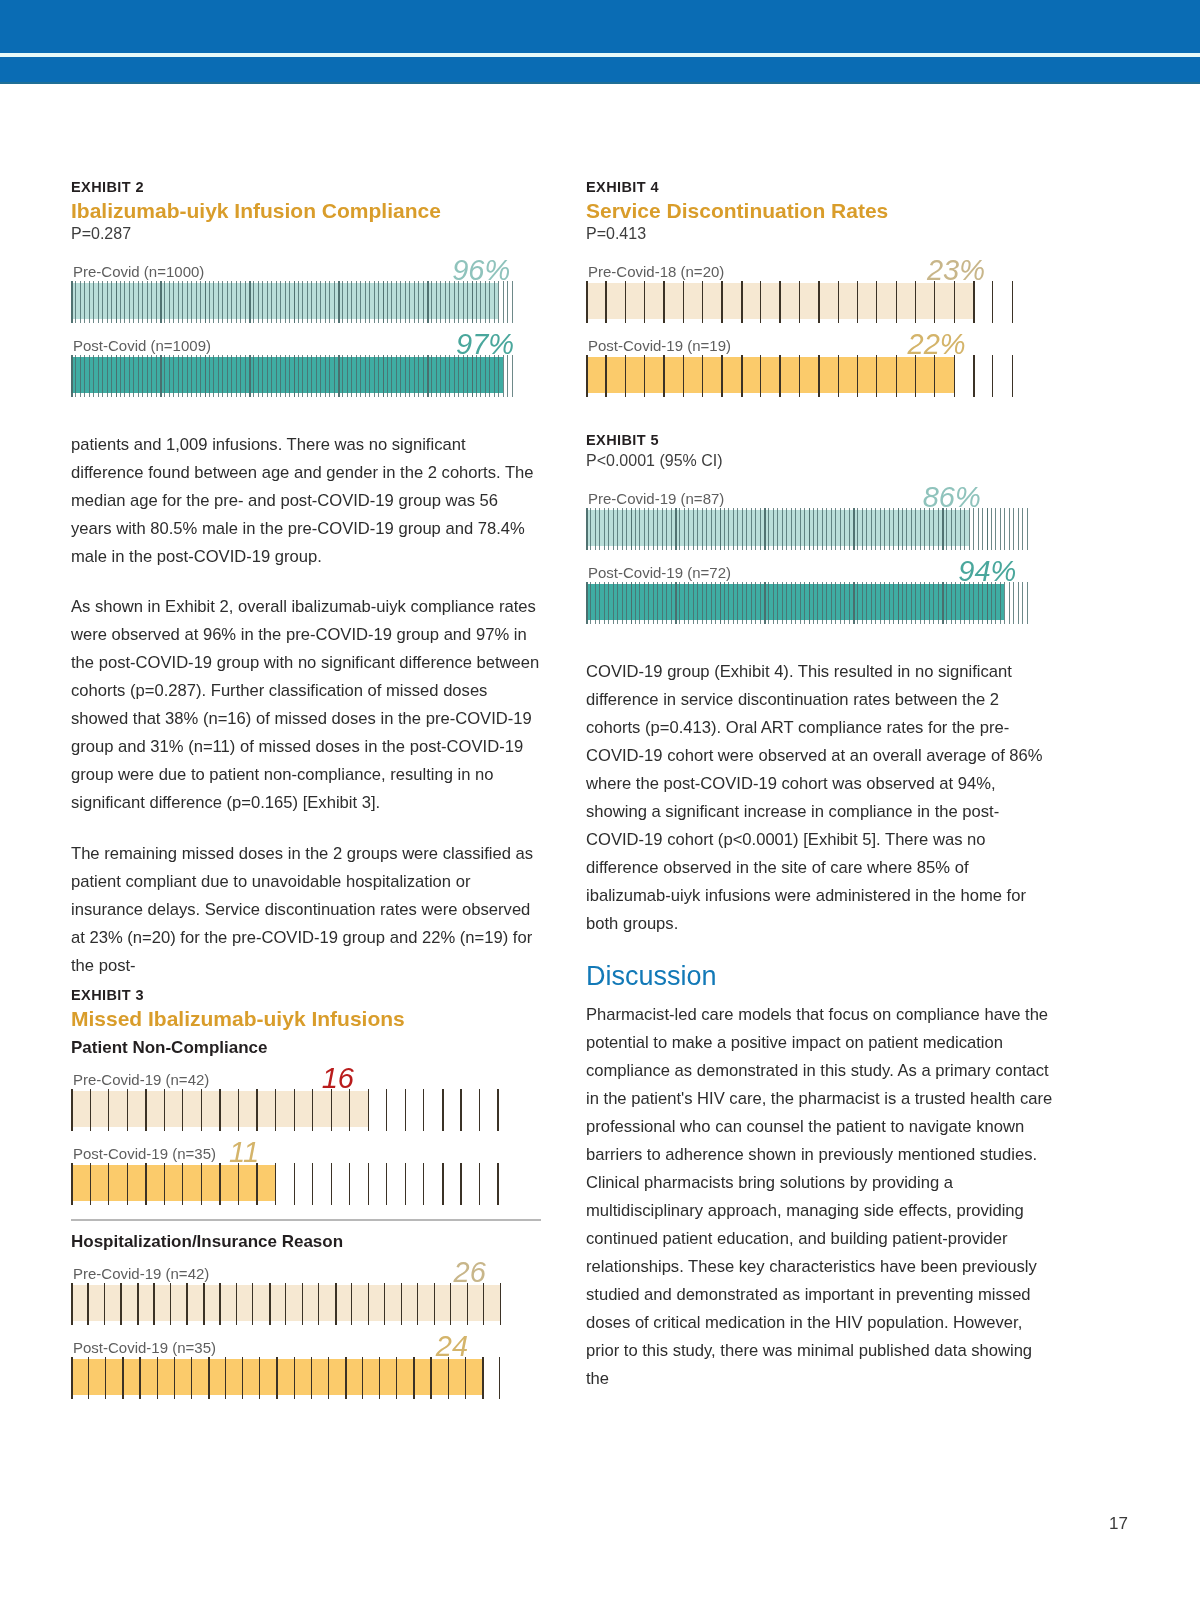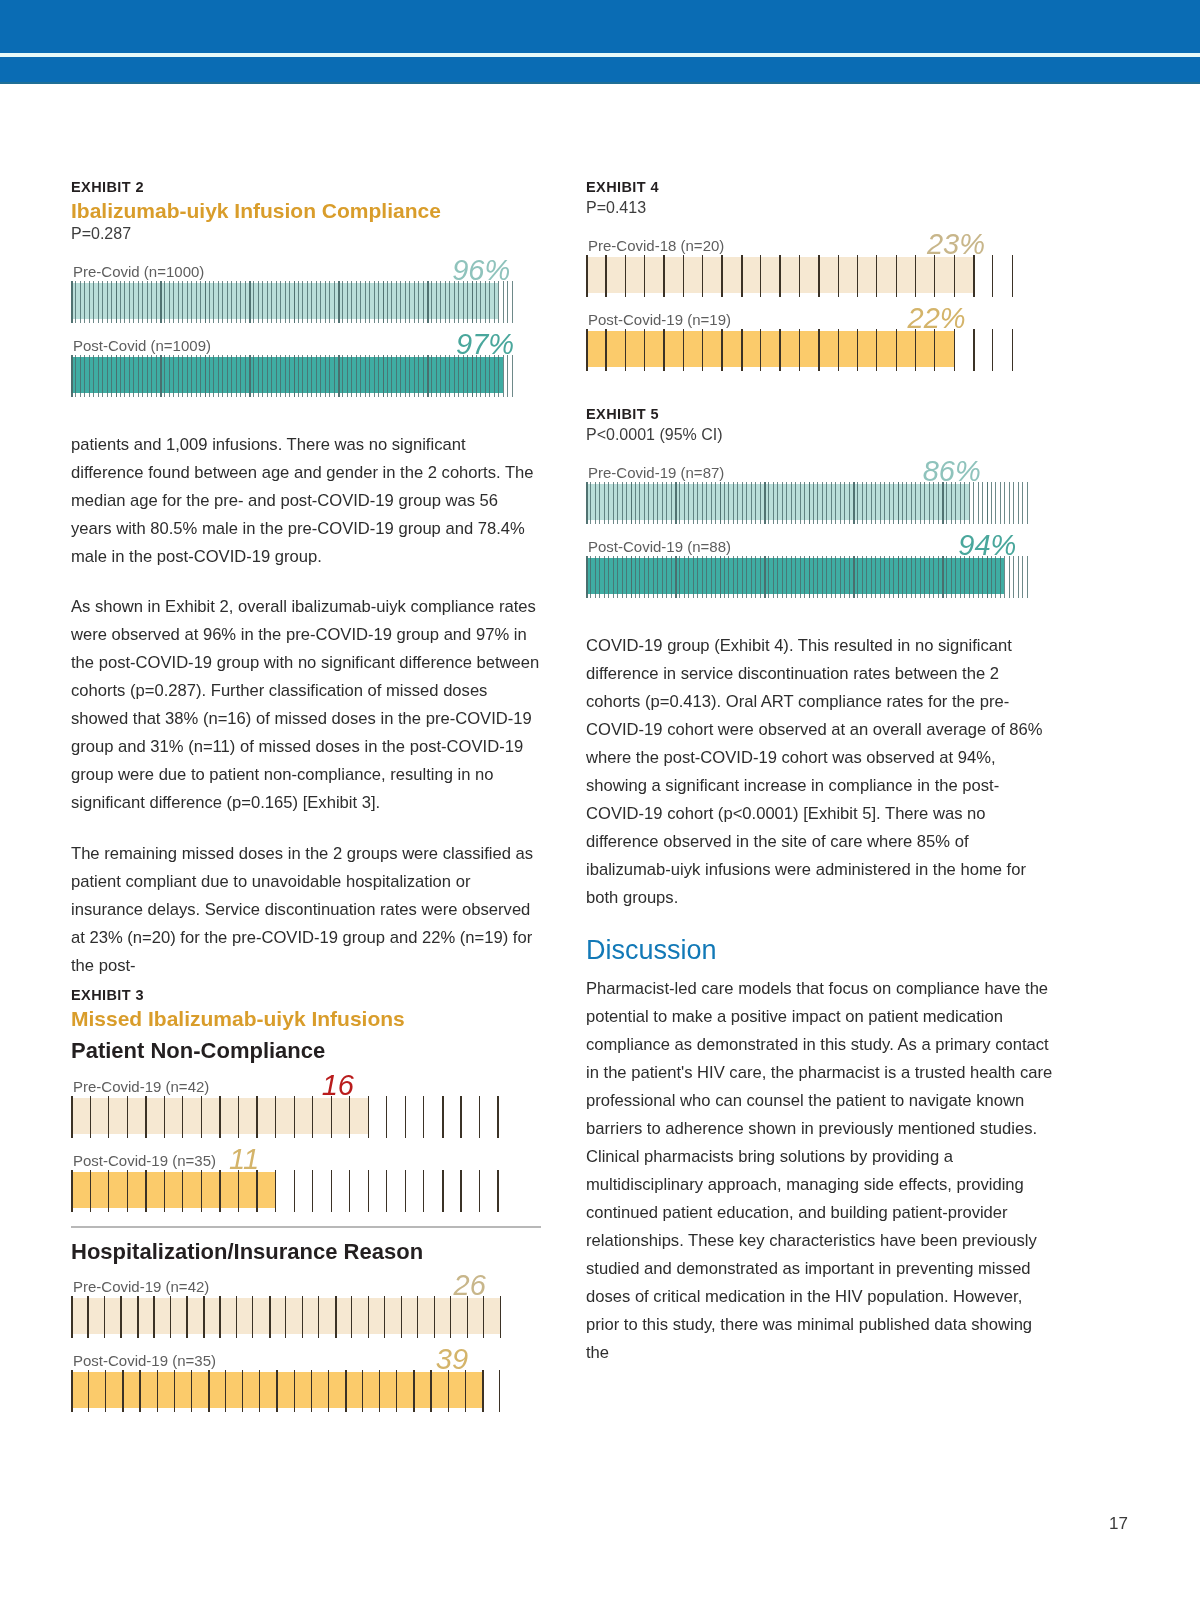--- a/index.html
+++ b/index.html
@@ -30,21 +30,21 @@
     letter-spacing: .4px; line-height: 1.25; margin-bottom: 2px;
   }
   .exhibit-title {
     font-size: 21px; font-weight: bold; color: #d99d2b;
     line-height: 1.2; margin-bottom: 1px;
   }
   .exhibit-p {
     font-size: 16px; color: #3d3d3d; line-height: 1.3; margin-bottom: 10px;
   }
   .exhibit-sub {
-    font-size: 22px; font-weight: bold; color: #231f20;
+    font-size: 17px; font-weight: bold; color: #231f20;
     line-height: 1.3; margin-bottom: 4px;
   }
   .exhibit-divider {
     border-top: 2px solid #b8b8b8; margin: 14px 0 10px 0; height: 0;
   }
 
   
   .bar-row { position: relative; margin-bottom: 6px; }
   .bar-head {
     position: relative; height: 26px;
@@ -454,21 +454,21 @@
                 <div class="tick" style="left: 379.074px; background: rgb(59, 50, 38); width: 1.2px;"></div>
                 <div class="tick" style="left: 395.556px; background: rgb(59, 50, 38); width: 1.8px;"></div>
                 <div class="tick" style="left: 412.037px; background: rgb(59, 50, 38); width: 1.2px;"></div>
                 <div class="tick" style="left: 428.519px; background: rgb(59, 50, 38); width: 1.2px;"></div>
               </div>
             </div>
           </div>
           <div class="bar-row">
             <div class="bar-head">
               <div class="bar-label">Post-Covid-19 (n=35)</div>
-              <div class="bar-value" style="color: rgb(212, 180, 106); left: 364.769px;">39</div>
+              <div class="bar-value" style="color: rgb(212, 180, 106); left: 364.769px;">24</div>
             </div>
             <div class="bar-track">
               <div class="bar-fill" style="width: 410.769px; background: rgb(251, 203, 107);"></div>
               <div class="bar-ticks">
                 <div class="tick" style="left: 0px; background: rgb(59, 50, 38); width: 1.8px;"></div>
                 <div class="tick" style="left: 17.1154px; background: rgb(59, 50, 38); width: 1.2px;"></div>
                 <div class="tick" style="left: 34.2308px; background: rgb(59, 50, 38); width: 1.2px;"></div>
                 <div class="tick" style="left: 51.3462px; background: rgb(59, 50, 38); width: 1.2px;"></div>
                 <div class="tick" style="left: 68.4615px; background: rgb(59, 50, 38); width: 1.8px;"></div>
                 <div class="tick" style="left: 85.5769px; background: rgb(59, 50, 38); width: 1.2px;"></div>
@@ -497,20 +497,21 @@
           </div>
         </div>
     </div>
 
   </div>
 
   <div class="col-right">
 
     <div class="exhibit">
       <div class="exhibit-kicker">EXHIBIT 4</div>
+      <div class="exhibit-title">Service Discontinuation Rates</div>
       <div class="exhibit-p">P=0.413</div>
       <div id="ex4-bars">
           <div class="bar-row">
             <div class="bar-head">
               <div class="bar-label">Pre-Covid-18 (n=20)</div>
               <div class="bar-value" style="color: rgb(200, 182, 138); left: 340.957px;">23%</div>
             </div>
             <div class="bar-track">
               <div class="bar-fill" style="width: 386.957px; background: rgb(246, 232, 210);"></div>
               <div class="bar-ticks">
@@ -689,21 +690,21 @@
                 <div class="tick" style="left: 422.75px; background: rgb(74, 107, 107); opacity: 0.8; width: 1px;"></div>
                 <div class="tick" style="left: 427.2px; background: rgb(74, 107, 107); opacity: 0.8; width: 1px;"></div>
                 <div class="tick" style="left: 431.65px; background: rgb(74, 107, 107); opacity: 0.8; width: 1px;"></div>
                 <div class="tick" style="left: 436.1px; background: rgb(74, 107, 107); opacity: 0.8; width: 1px;"></div>
                 <div class="tick" style="left: 440.55px; background: rgb(74, 107, 107); opacity: 0.8; width: 1px;"></div>
               </div>
             </div>
           </div>
           <div class="bar-row">
             <div class="bar-head">
-              <div class="bar-label">Post-Covid-19 (n=88)</div>
+              <div class="bar-label">Post-Covid-19 (n=72)</div>
               <div class="bar-value" style="color: rgb(74, 167, 156); left: 372.3px;">94%</div>
             </div>
             <div class="bar-track">
               <div class="bar-fill" style="width: 418.3px; background: rgb(63, 173, 163);"></div>
               <div class="bar-ticks">
                 <div class="tick" style="left: 0px; background: rgb(74, 107, 107); opacity: 0.95; width: 1.6px;"></div>
                 <div class="tick" style="left: 4.45px; background: rgb(74, 107, 107); opacity: 0.8; width: 1px;"></div>
                 <div class="tick" style="left: 8.9px; background: rgb(74, 107, 107); opacity: 0.8; width: 1px;"></div>
                 <div class="tick" style="left: 13.35px; background: rgb(74, 107, 107); opacity: 0.8; width: 1px;"></div>
                 <div class="tick" style="left: 17.8px; background: rgb(74, 107, 107); opacity: 0.8; width: 1px;"></div>

